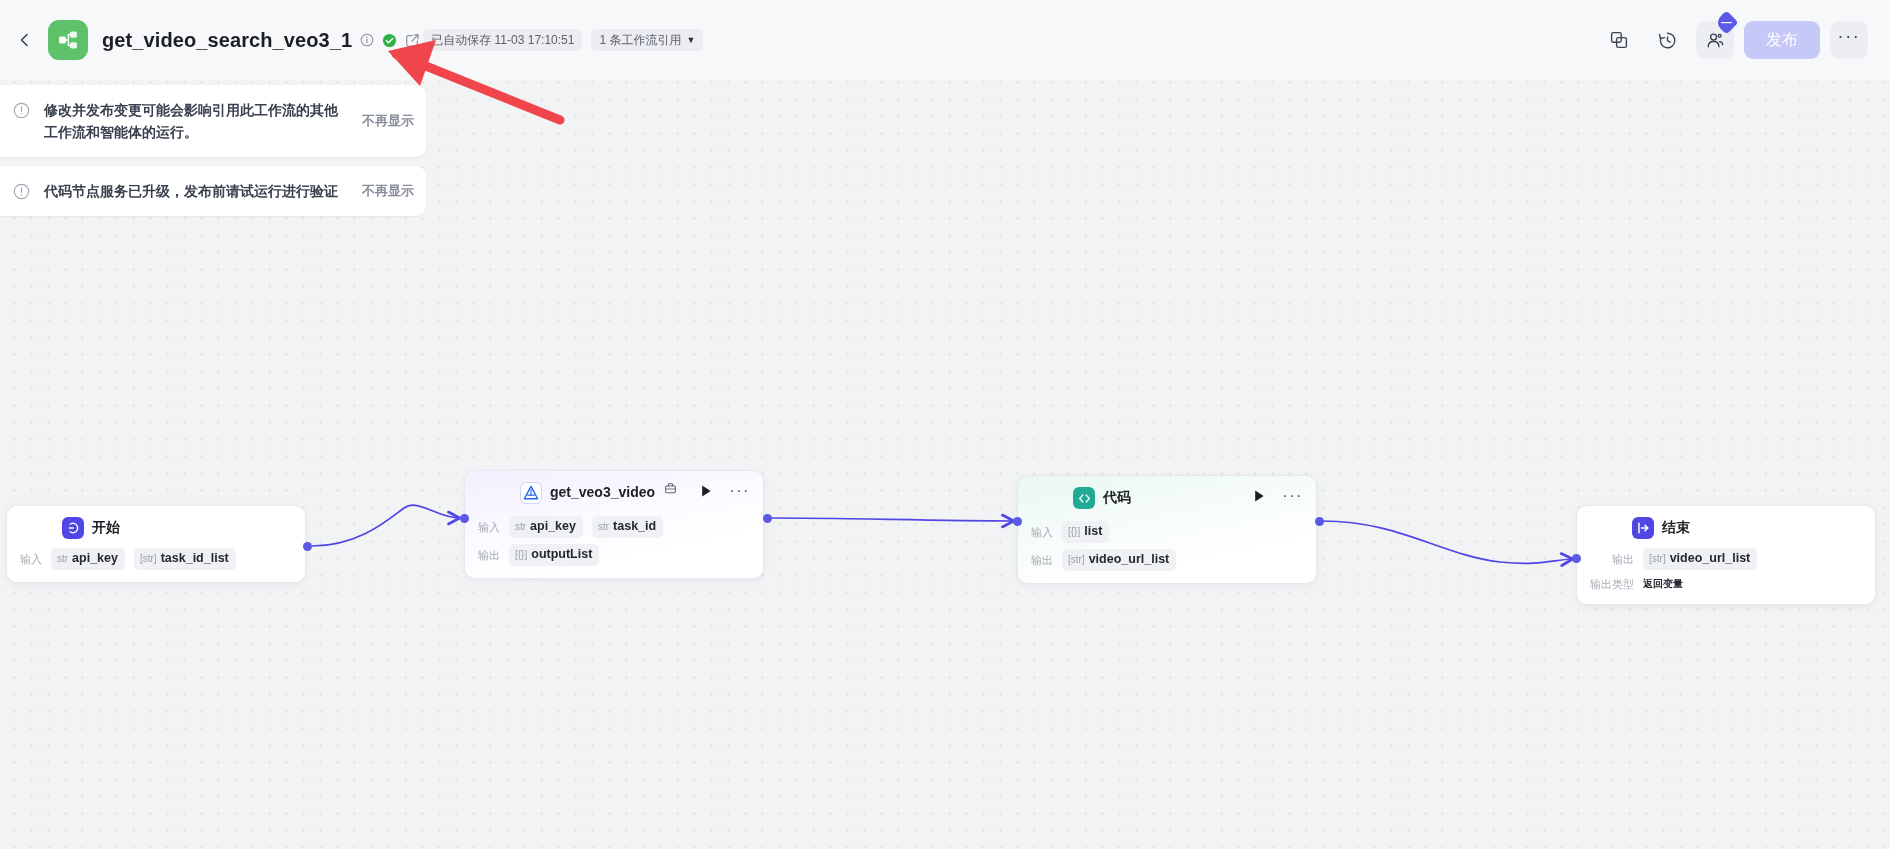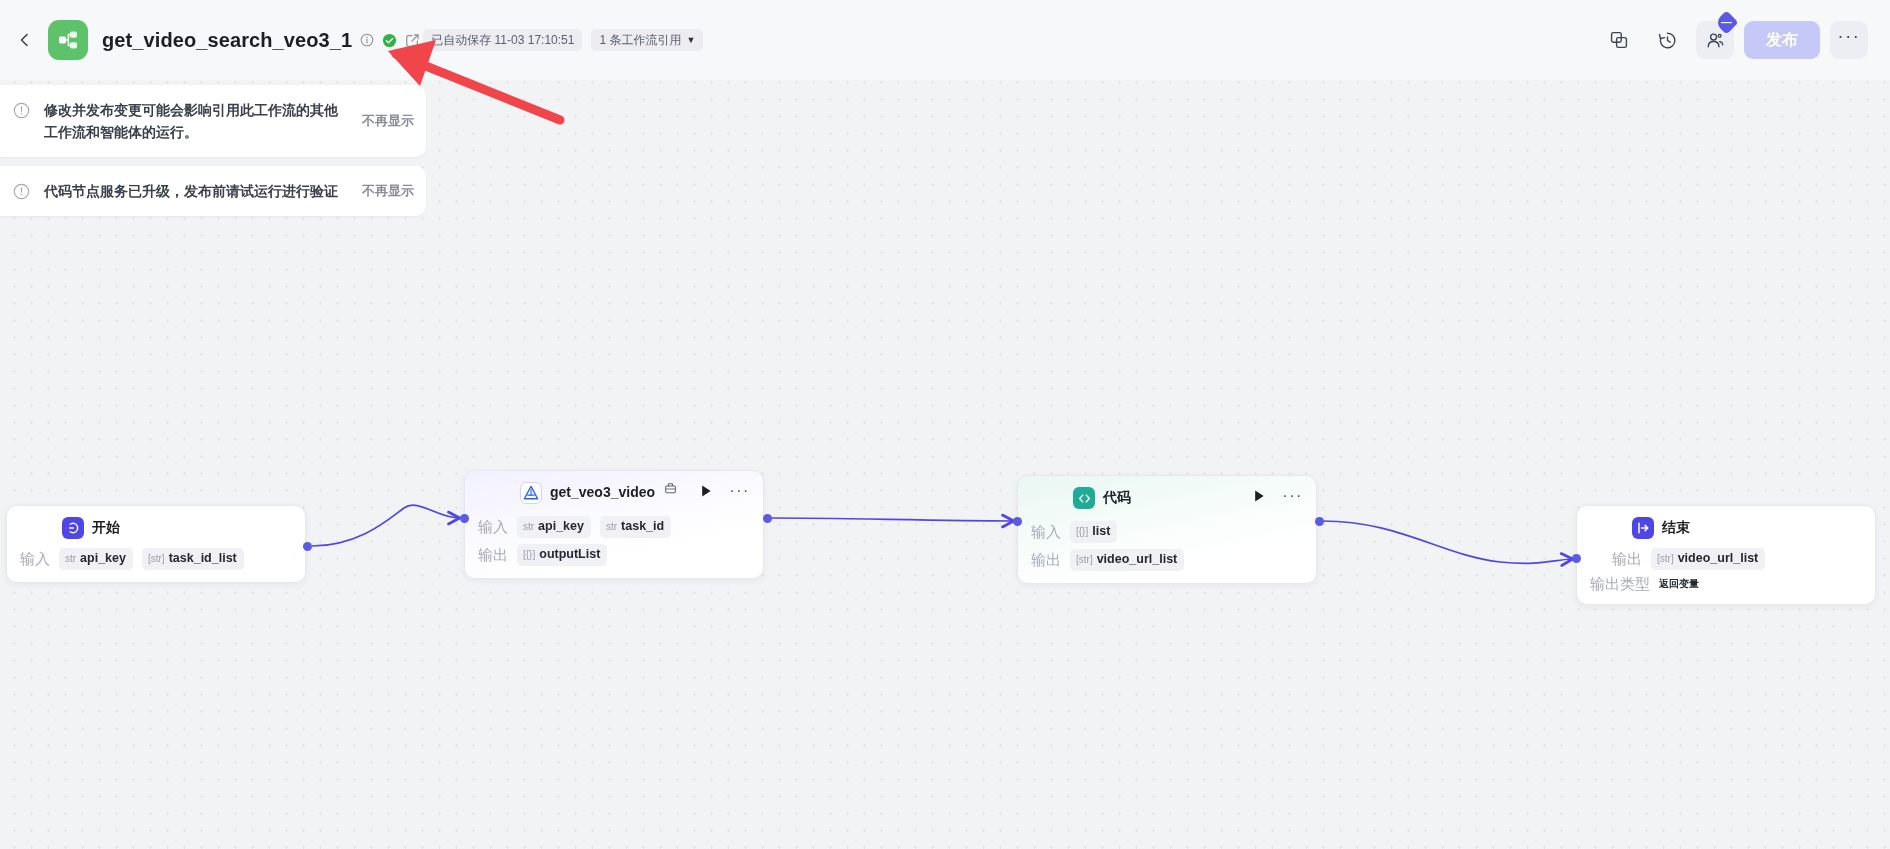--- a/index.html
+++ b/index.html
@@ -74,21 +74,21 @@
     transform: rotate(45deg);
     display: flex; align-items: center; justify-content: center;
   }
   .badge-pin span {
     transform: rotate(-45deg);
     color: #fff; font-size: 11px; line-height: 1; font-weight: bold;
   }
   .publish-btn {
     height: 38px; min-width: 76px; padding: 0 20px;
     border-radius: 9px; background: #c6c8f8; color: #fff;
-    font-size: 16px; font-weight: bold;
+    font-size: 16px; font-weight: normal;
     display: flex; align-items: center; justify-content: center;
     cursor: pointer; border: none;
     font-family: inherit;
   }
   .more-btn {
     width: 38px; height: 38px; border-radius: 9px; background: #eceef3;
     display: flex; align-items: center; justify-content: center;
     color: #3d4453; cursor: pointer; font-size: 18px; letter-spacing: 1.6px;
     padding-bottom: 7px;
   }
@@ -157,21 +157,21 @@
   .run-btn {
     width: 18px; height: 18px; color: #1c1f23; cursor: pointer;
     display: flex; align-items: center; justify-content: center;
   }
   .node-more {
     color: #4b515e; cursor: pointer; font-size: 16px; letter-spacing: 1.6px;
     padding-bottom: 7px; margin-left: 6px;
   }
   .node-rows { margin-top: 9px; display: flex; flex-direction: column; gap: 6px; }
   .node-row { display: flex; align-items: center; gap: 9px; }
-  .row-label { font-size: 15px; color: #a6abb6; flex: 0 0 auto; line-height: 16px; }
+  .row-label { font-size: 11px; color: #a6abb6; flex: 0 0 auto; line-height: 16px; }
   .pill {
     background: #f0f1f5; border-radius: 5px;
     padding: 1px 7px 2px 6px;
     display: flex; align-items: baseline; gap: 4px;
     line-height: 18px;
   }
   .pill-type { font-size: 10px; color: #9aa0ac; }
   .pill-name { font-size: 12.5px; color: #242830; font-weight: bold; }
   .plain-val { font-size: 10px; color: #242830; font-weight: bold; }
 

